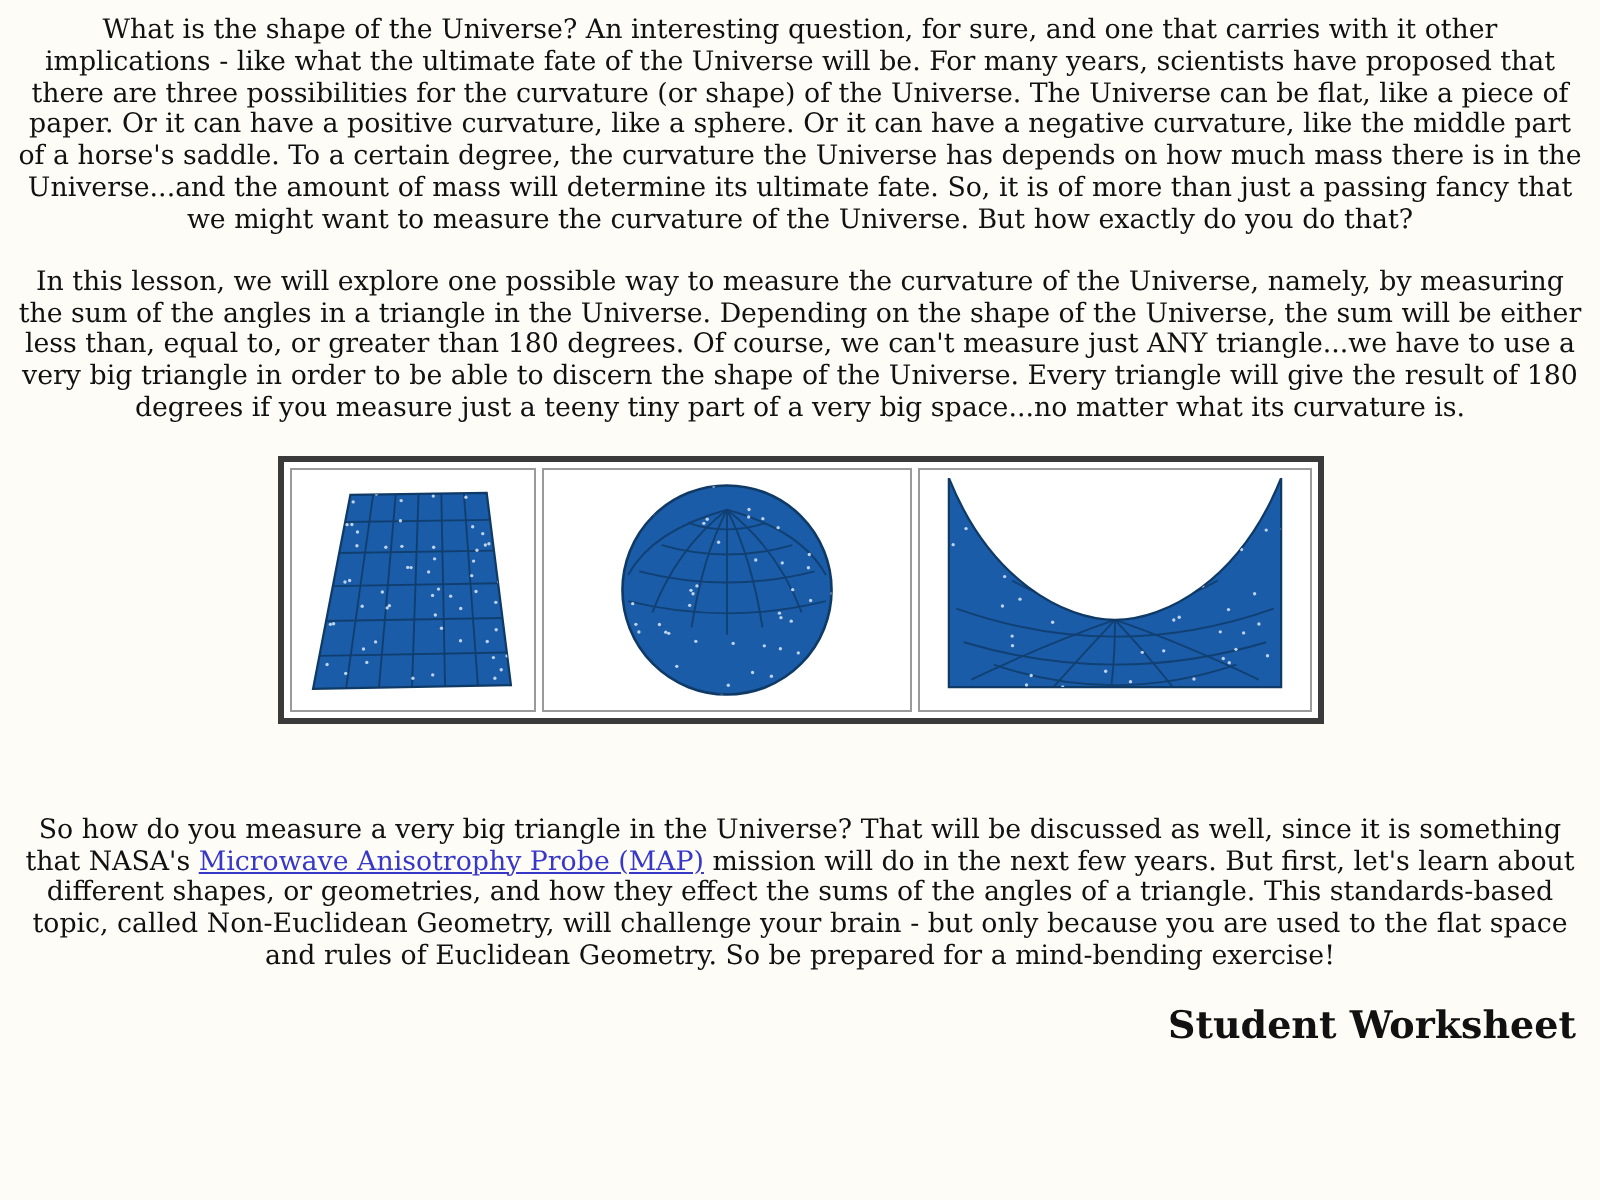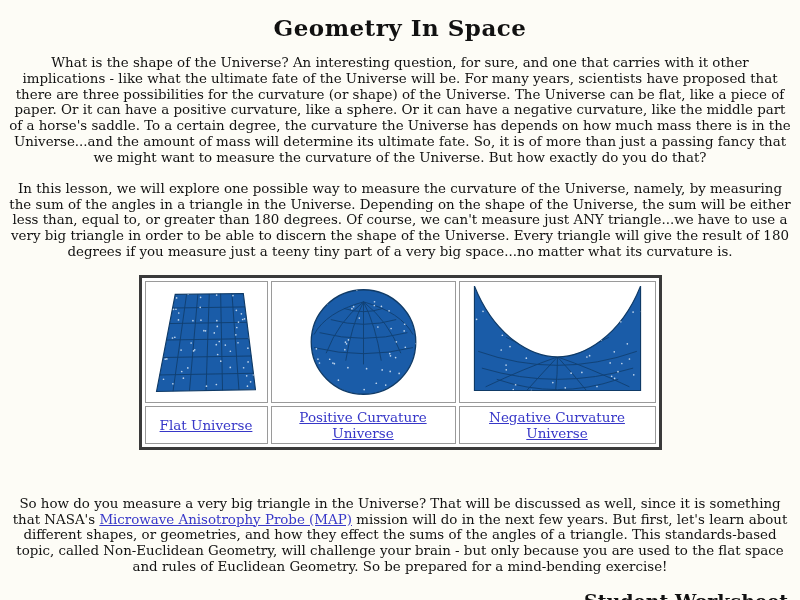--- a/index.html
+++ b/index.html
@@ -33,21 +33,20 @@
   svg.diagram{display:block;margin:0 auto;}
   h2.worksheet{
     margin:2px 4px 10px 0;text-align:right;font-size:19px;font-weight:bold;
   }
 </style>
 </head>
 <body>
 
 <div class="page">
 
-  <h1 class="title">Geometry In Space</h1>
 
   <p class="body-text">What is the shape of the Universe? An interesting question, for sure, and one that carries with it other implications - like what the ultimate fate of the Universe will be. For many years, scientists have proposed that there are three possibilities for the curvature (or shape) of the Universe. The Universe can be flat, like a piece of paper. Or it can have a positive curvature, like a sphere. Or it can have a negative curvature, like the middle part of a horse's saddle. To a certain degree, the curvature the Universe has depends on how much mass there is in the Universe...and the amount of mass will determine its ultimate fate. So, it is of more than just a passing fancy that we might want to measure the curvature of the Universe. But how exactly do you do that?</p>
 
   <p class="body-text">In this lesson, we will explore one possible way to measure the curvature of the Universe, namely, by measuring the sum of the angles in a triangle in the Universe. Depending on the shape of the Universe, the sum will be either less than, equal to, or greater than 180 degrees. Of course, we can't measure just ANY triangle...we have to use a very big triangle in order to be able to discern the shape of the Universe. Every triangle will give the result of 180 degrees if you measure just a teeny tiny part of a very big space...no matter what its curvature is.</p>
 
   <div class="gallery-wrap">
     <table class="gallery">
       <tbody>
           <tr>
         <td class="img-cell" style="width:117px">
@@ -339,31 +338,20 @@
                   <circle cx="186.3" cy="44.6" r="0.9" fill="#cfe0f2" opacity="0.9"></circle>
                   <circle cx="113.4" cy="60.0" r="0.9" fill="#cfe0f2" opacity="0.9"></circle>
                   <circle cx="47.6" cy="110.9" r="0.9" fill="#cfe0f2" opacity="0.9"></circle>
                   <circle cx="27.1" cy="7.3" r="0.9" fill="#cfe0f2" opacity="0.9"></circle>
                   <circle cx="40.1" cy="89.8" r="0.9" fill="#cfe0f2" opacity="0.9"></circle>
                   <circle cx="176.0" cy="27.9" r="0.9" fill="#cfe0f2" opacity="0.9"></circle>
                 </g>
           </svg>
         </td>
       </tr>
-      <tr>
-        <td class="caption-cell">
-          <a class="page-link">Flat Universe</a>
-        </td>
-        <td class="caption-cell">
-          <a class="page-link">Positive Curvature Universe</a>
-        </td>
-        <td class="caption-cell">
-          <a class="page-link">Negative Curvature Universe</a>
-        </td>
-      </tr>
     </tbody></table>
   </div>
 
   <p class="body-text"><span>So how do you measure a very big triangle in the Universe? That will be discussed as well, since it is something that NASA's </span><a class="page-link">Microwave Anisotrophy Probe (MAP)</a><span> mission will do in the next few years. But first, let's learn about different shapes, or geometries, and how they effect the sums of the angles of a triangle. This standards-based topic, called Non-Euclidean Geometry, will challenge your brain - but only because you are used to the flat space and rules of Euclidean Geometry. So be prepared for a mind-bending exercise!</span></p>
 
   <h2 class="worksheet">Student Worksheet</h2>
 
 </div>
 
 </body></html>

